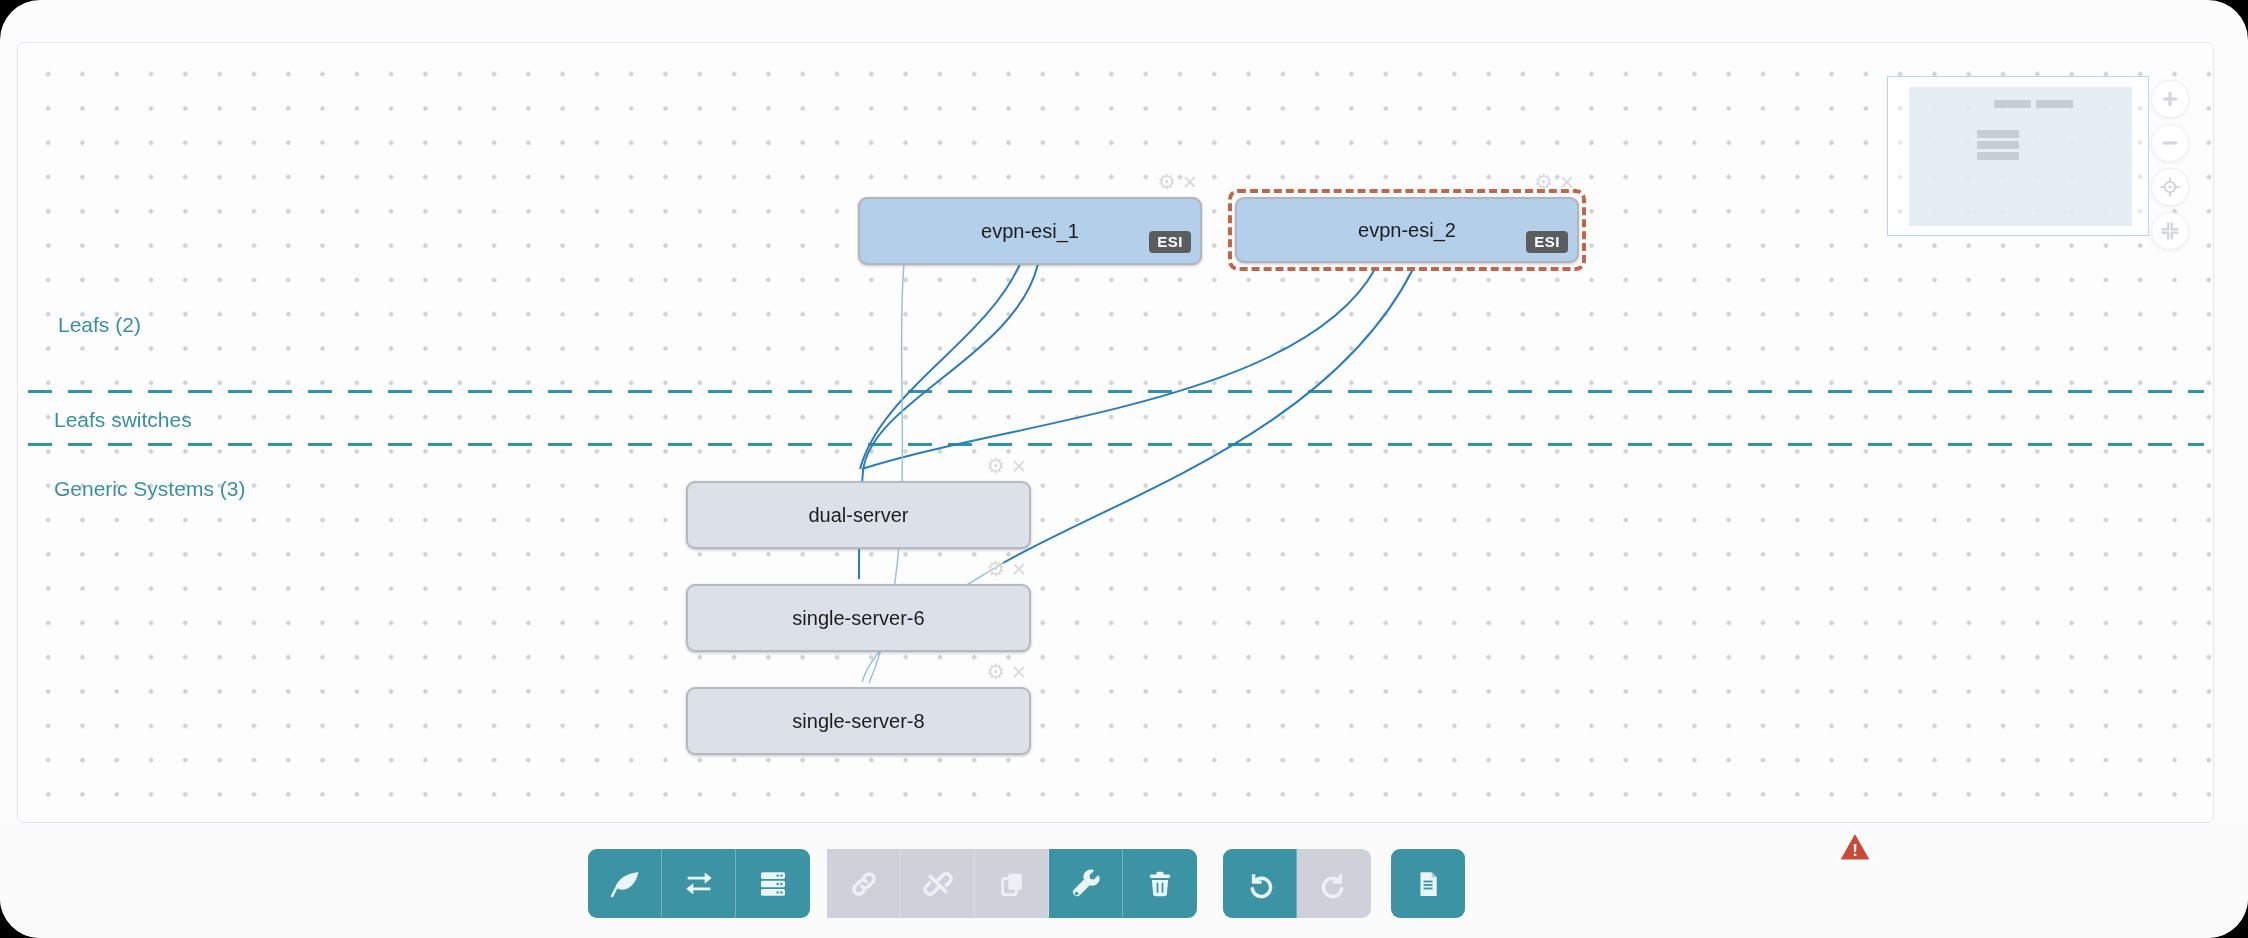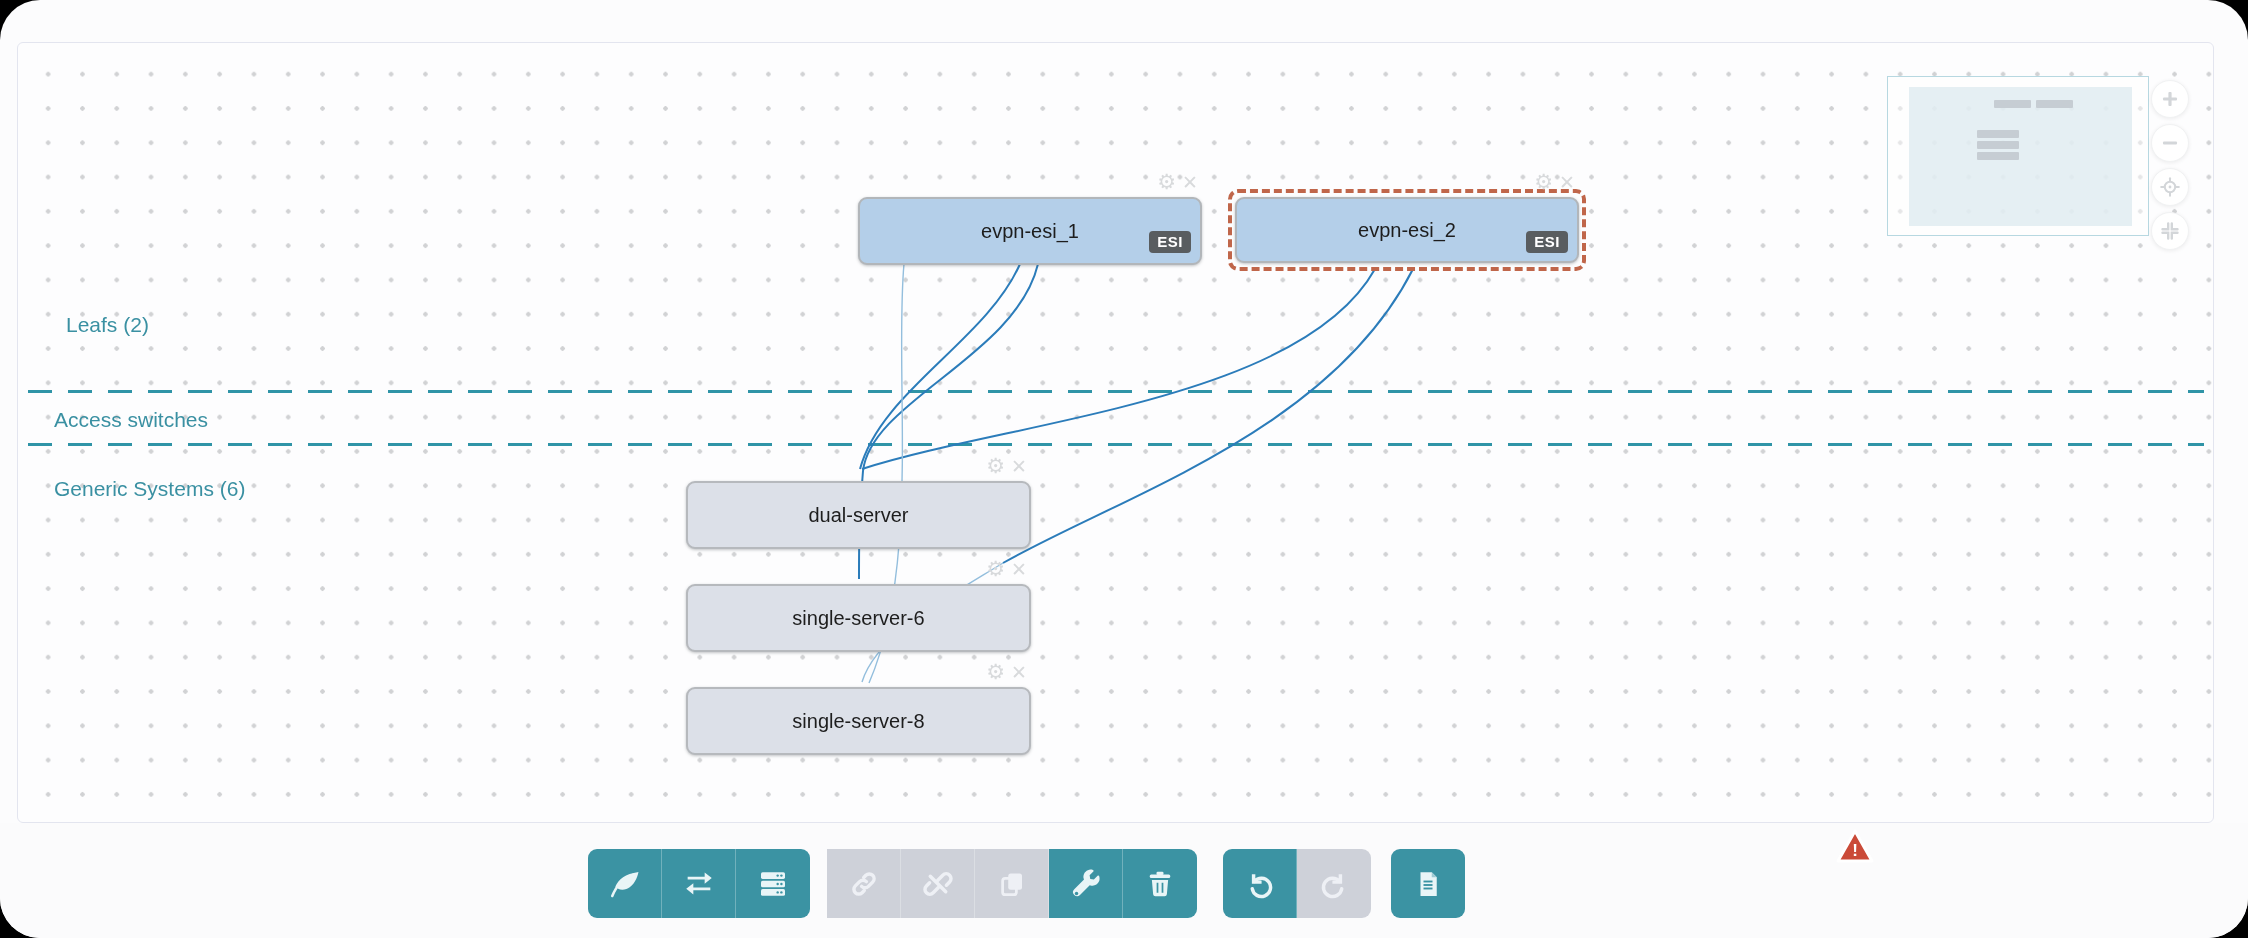--- a/index.html
+++ b/index.html
@@ -53,23 +53,23 @@
 </head>
 <body>
 
 <div class="page">
 
   <div class="canvas">
 
     <div class="divider" style="top:347px;"></div>
     <div class="divider" style="top:400px;"></div>
 
-    <div class="section-label" style="left:48px;top:270px;">Leafs (2)</div>
-    <div class="section-label" style="left:36px;top:365px;">Access switches</div>
-    <div class="section-label" style="left:36px;top:434px;">Generic Systems (6)</div>
+    <div class="section-label" style="left:40px;top:270px;">Leafs (2)</div>
+    <div class="section-label" style="left:36px;top:365px;">Leafs switches</div>
+    <div class="section-label" style="left:36px;top:434px;">Generic Systems (3)</div>
 
     <svg class="edges" viewBox="0 0 2197 781">
       <g fill="none" stroke="#2b7cba" stroke-width="2">
         <path d="M1002,221 C968,298 863,348 842,426"></path>
         <path d="M1020,221 C998,313 853,358 845,428 C841,478 841,498 841,536"></path>
         <path d="M1357,226 C1283,358 993,378 844,426"></path>
         <path d="M1395,226 C1313,388 1103,453 985,520"></path>
       </g>
       <g fill="none" stroke="#93bedd" stroke-width="1.4">
         <path d="M985,520 C923,558 858,593 844,639"></path>

